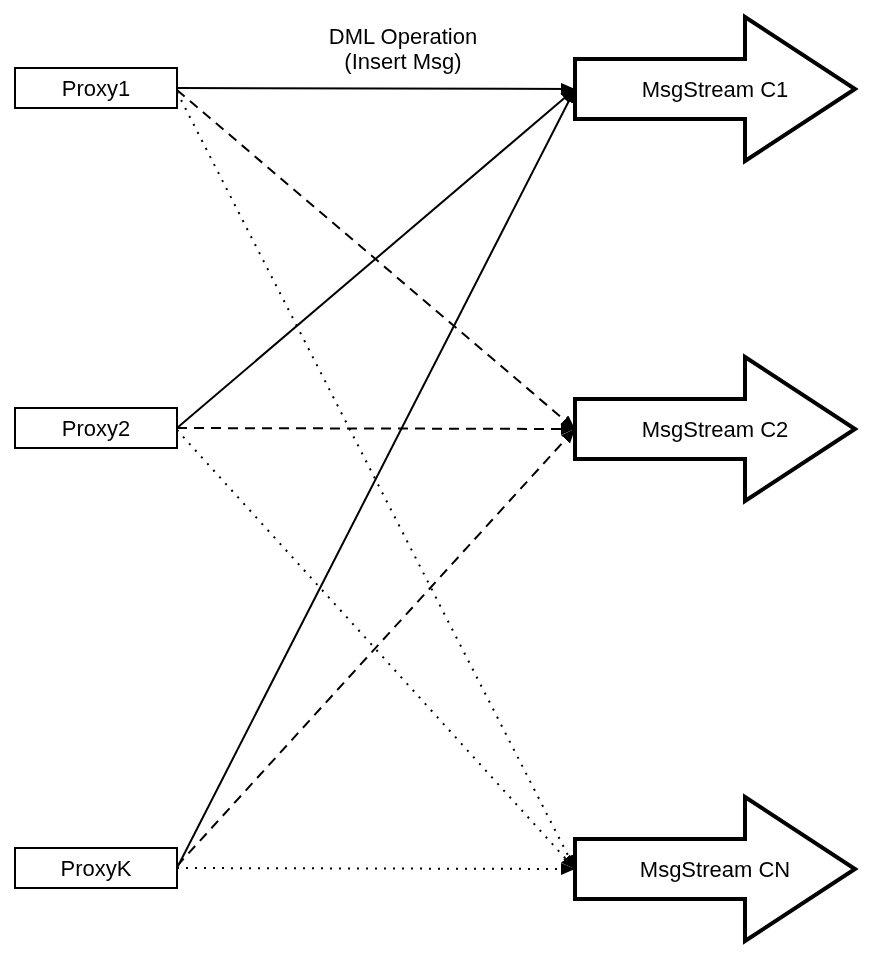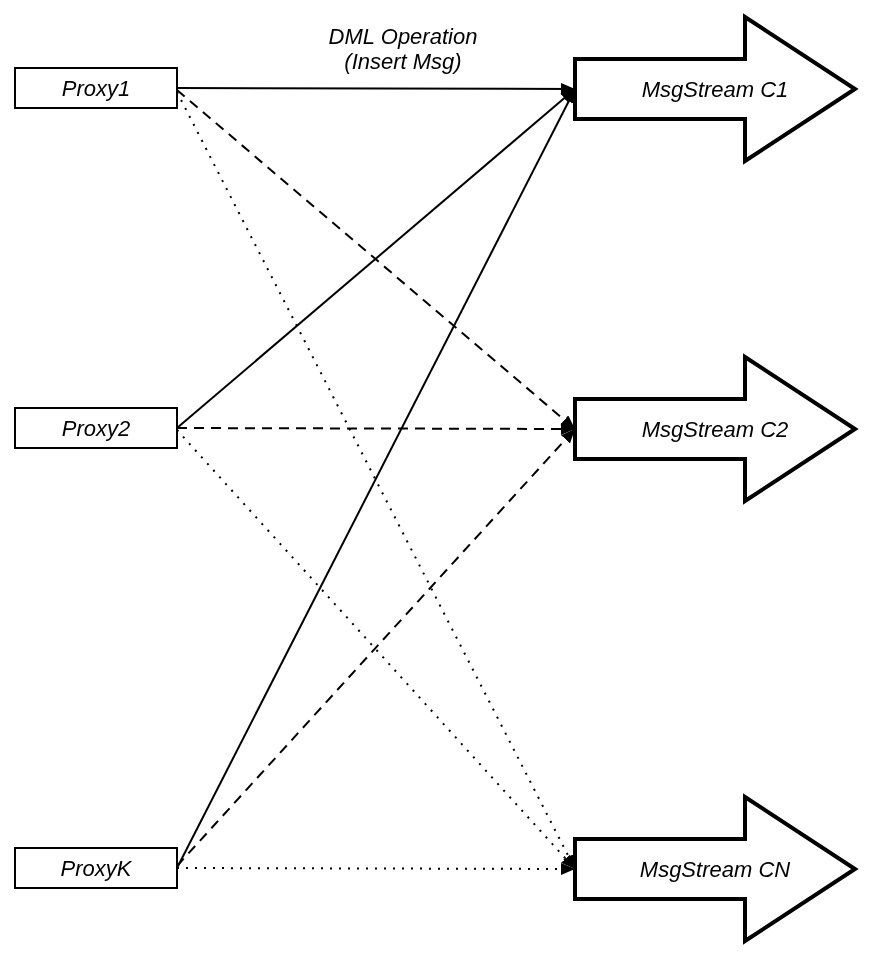--- a/index.html
+++ b/index.html
@@ -6,21 +6,20 @@
     margin: 0;
     padding: 0;
     background: #ffffff;
   }
   .canvas {
     position: relative;
     width: 875px;
     height: 956px;
     background: #ffffff;
     overflow: hidden;
-    font-style: italic;
   }
   svg text {
     font-family: "Liberation Sans", sans-serif;
     font-size: 22px;
     fill: #000000;
   }
   .label-text { text-anchor: middle; }
   .shape-box {
     fill: #ffffff;
     stroke: #000000;

